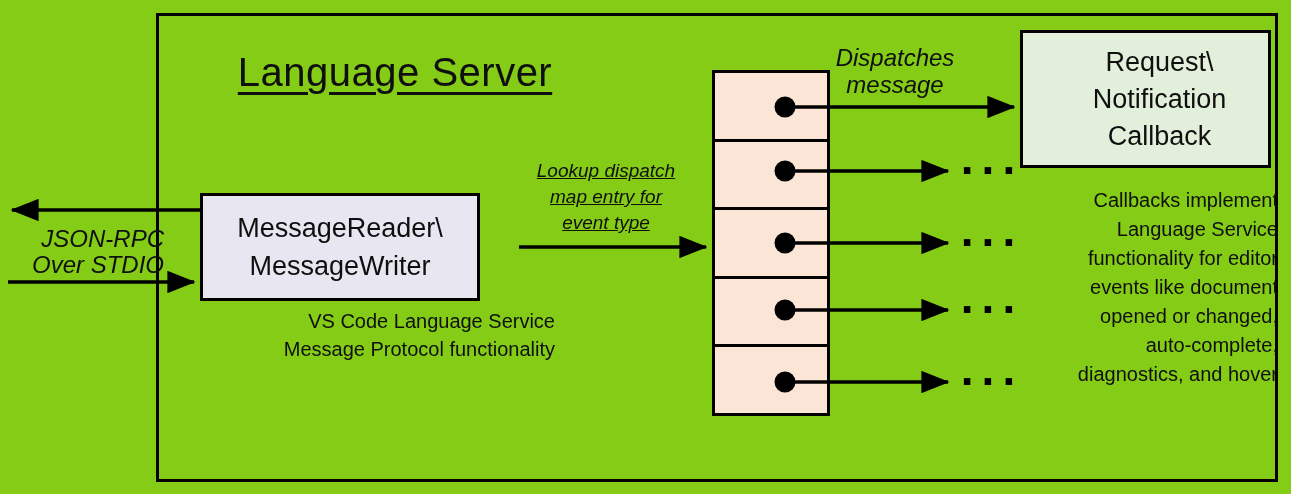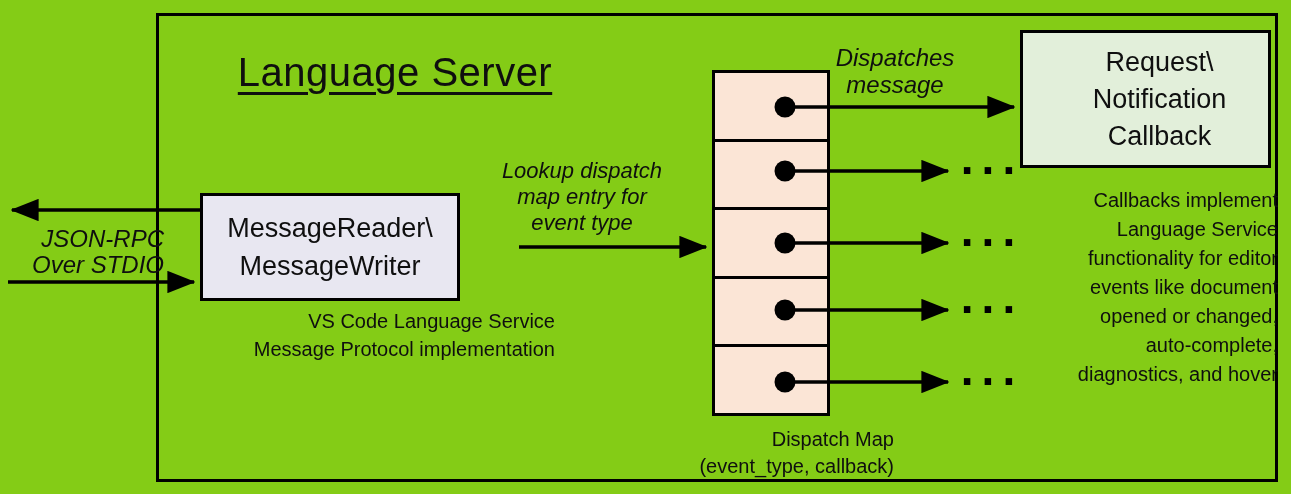--- a/index.html
+++ b/index.html
@@ -39,21 +39,21 @@
     position: absolute;
     border: 3px solid #000;
     display: flex;
     align-items: center;
     justify-content: center;
     text-align: center;
   }
 
   .mr-box {
     left: 200px; top: 193px;
-    width: 260px; height: 108px;
+    width: 280px; height: 108px;
     font-size: 27px;
     line-height: 38px;
   }
 
   .green-box {
     left: 1020px; top: 30px;
     width: 251px; height: 138px;
     font-size: 27px;
     line-height: 37px;
   }
@@ -73,21 +73,21 @@
 
   .flow-label {
     position: absolute;
     text-align: center;
     font-style: italic;
     font-size: 24px;
     line-height: 26px;
     white-space: pre-line;
   }
   .json-rpc-label { left: 18px; top: 226px; width: 146px; text-align: right; }
-  .lookup-label { left: 488px; top: 158px; width: 188px; font-size: 22px; }
+  .lookup-label { left: 512px; top: 158px; width: 188px; font-size: 19px; text-decoration: underline; }
   .dispatches-label { left: 828px; top: 44px; width: 134px; line-height: 27px; }
 
   .stack {
     position: absolute;
     left: 712px; top: 70px;
     width: 118px; height: 346px;
     border: 3px solid #000;
     display: flex;
     flex-direction: column;
   }
@@ -123,31 +123,29 @@
 
   <div class="outer-box"></div>
 
   <div class="diagram-title">Language Server</div>
 
   <div class="node mr-box" style="background-color: rgb(232, 231, 241);">
     <div class="pre">MessageReader\
 MessageWriter</div>
   </div>
   <div class="caption mr-caption">VS Code Language Service
-Message Protocol implementation</div>
+Message Protocol functionality</div>
 
   <div class="stack" style="background-color: rgb(251, 229, 214);">
     <div class="stack-cell"></div>
     <div class="stack-cell"></div>
     <div class="stack-cell"></div>
     <div class="stack-cell"></div>
     <div class="stack-cell"></div>
   </div>
-  <div class="caption stack-caption">Dispatch Map
-(event_type, callback)</div>
 
   <div class="node green-box" style="background-color: rgb(226, 239, 218); padding-left: 28px;">
     <div class="pre">Request\
 Notification
 Callback</div>
   </div>
   <div class="caption callback-note">Callbacks implement
 Language Service
 functionality for editor
 events like document

